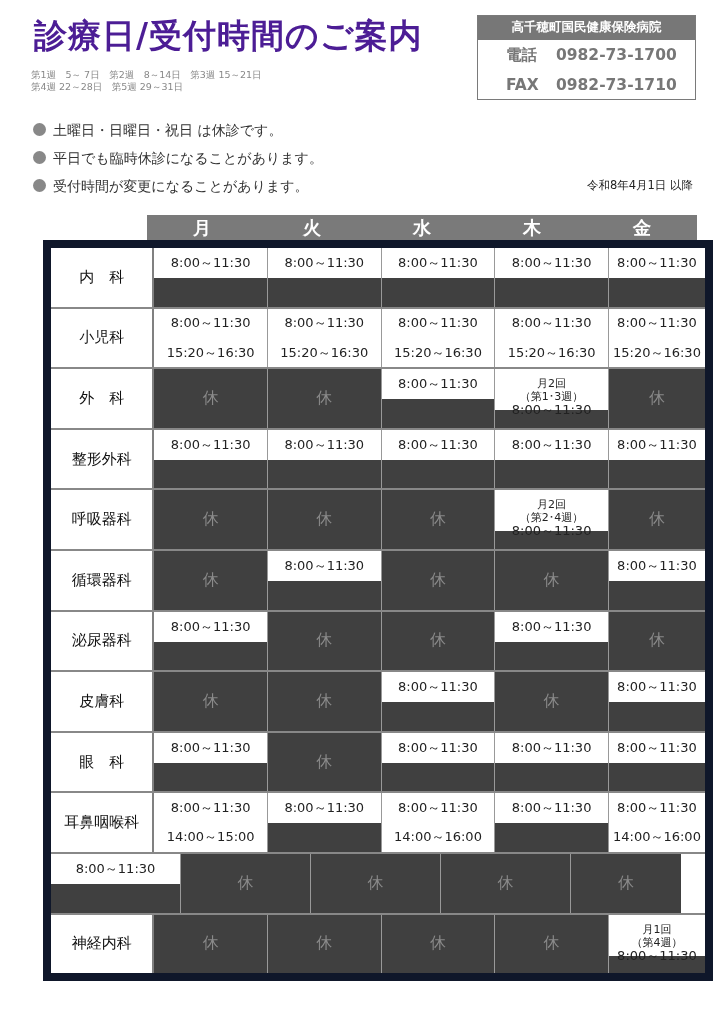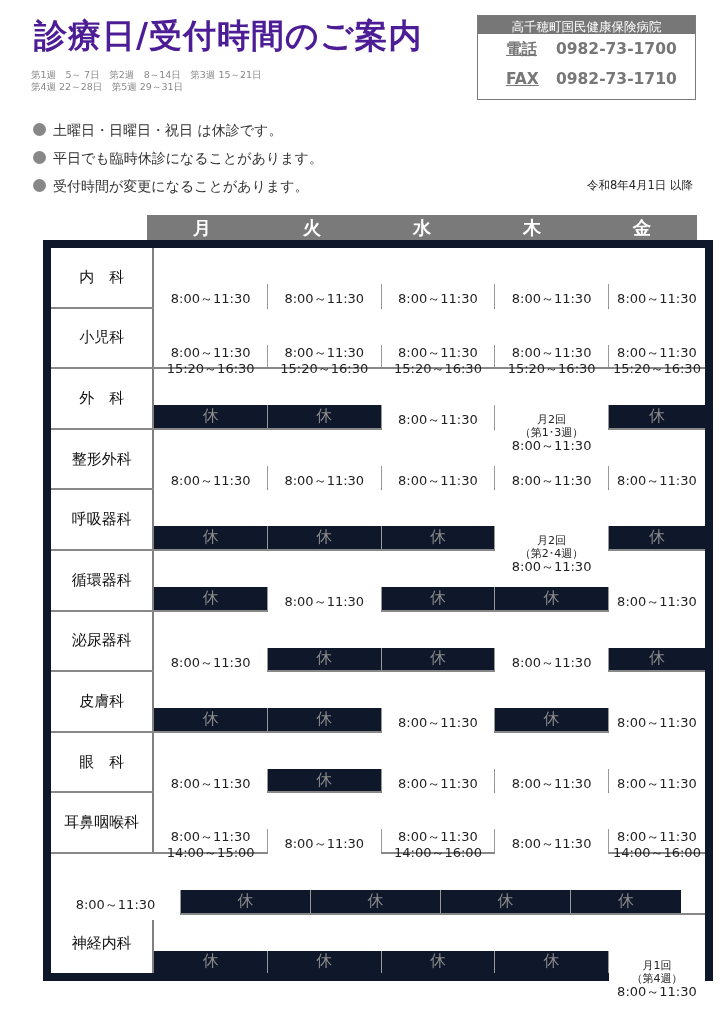--- a/index.html
+++ b/index.html
@@ -2,37 +2,37 @@
 <html><head>
 <meta charset="utf-8">
 <style>
   html, body { margin:0; padding:0; background:#ffffff; }
   body { width:724px; height:1024px; position:relative; overflow:hidden;
          font-family:"DejaVu Sans", "Liberation Sans", sans-serif; color:#222; }
   .title { position:absolute; left:34px; top:14px; font-size:33px; font-weight:bold;
            letter-spacing:1px; color:#4c1d95; white-space:nowrap; }
   .weeks { position:absolute; left:31px; top:69px; font-size:9.5px; line-height:12px; color:#888; white-space:pre; }
   .hospital { position:absolute; left:477px; top:15px; width:219px; height:85px; border:1px solid #7a7a7a; box-sizing:border-box; }
-  .hospital .hname { background:#777; color:#fff; font-size:12.5px; font-weight:normal; text-align:center; height:18px; line-height:22px; }
+  .hospital .hname { background:#777; color:#fff; font-size:12.5px; font-weight:bold; text-align:center; height:24px; line-height:22px; }
   .hospital .line { font-size:15.5px; font-weight:bold; color:#777; height:30px; line-height:30px; padding-left:28px; white-space:nowrap; }
-  .hospital .line .lbl { display:inline-block; width:50px;text-decoration:underline; }
+  .hospital .line .lbl { display:inline-block; width:50px; }
   .notes { position:absolute; left:33px; top:118px; }
   .note { font-size:14px; height:28px; line-height:24px; color:#333; white-space:nowrap; }
   .bullet { display:inline-block; width:13px; height:13px; border-radius:50%; background:#888; margin-right:7px; vertical-align:-1px; }
   .effective { position:absolute; right:31px; top:178px; font-size:11.5px; color:#222; }
   .tbl { position:absolute; left:27px; top:215px; width:670px; }
   .hdr { position:absolute; left:120px; top:0; width:550px; height:25px; background:#7a7a7a; display:flex; }
   .hdr div { width:110px; text-align:center; color:#fff; font-size:18px; font-weight:bold; line-height:25px; }
   .rows { position:absolute; left:16px; top:25px; width:670px; border:8px solid #0f172a; box-sizing:border-box; }
   .row { display:flex; height:60.6px; border-top:2px solid #888; box-sizing:border-box; }
   .row:first-child { border-top:none; height:58.6px; }
   .dept { width:118px; background:#fff; border-right:2px solid #808080; box-sizing:border-box;
           display:flex; align-items:center; justify-content:center; font-size:15px; color:#111; letter-spacing:0px; }
-  .cell { width:130px; border-right:1px solid #999; box-sizing:border-box; background:#0f172a;
-          position:relative; font-size:13px; color:#222;margin-top:36px; }
+  .cell { width:130px; border-right:1px solid #999; box-sizing:border-box; background:#404040;
+          position:relative; font-size:13px; color:#222; }
   .cell:last-child { border-right:none; width:110px; }
   .cell .top { background:#fff; height:30px; line-height:30px; text-align:center; }
   .cell.two .top { height:100%; display:flex; flex-direction:column; justify-content:space-around; line-height:16px; }
   .cell.note3 .top { height:41px; line-height:13px; font-size:11px; padding-top:8px; box-sizing:border-box; }
   .cell.note3 .top .t { font-size:13px; line-height:14px; }
   .cell.closed { display:flex; align-items:center; justify-content:center; color:#8a8a8a; font-size:16px; }
 </style>
 </head>
 <body>
 

